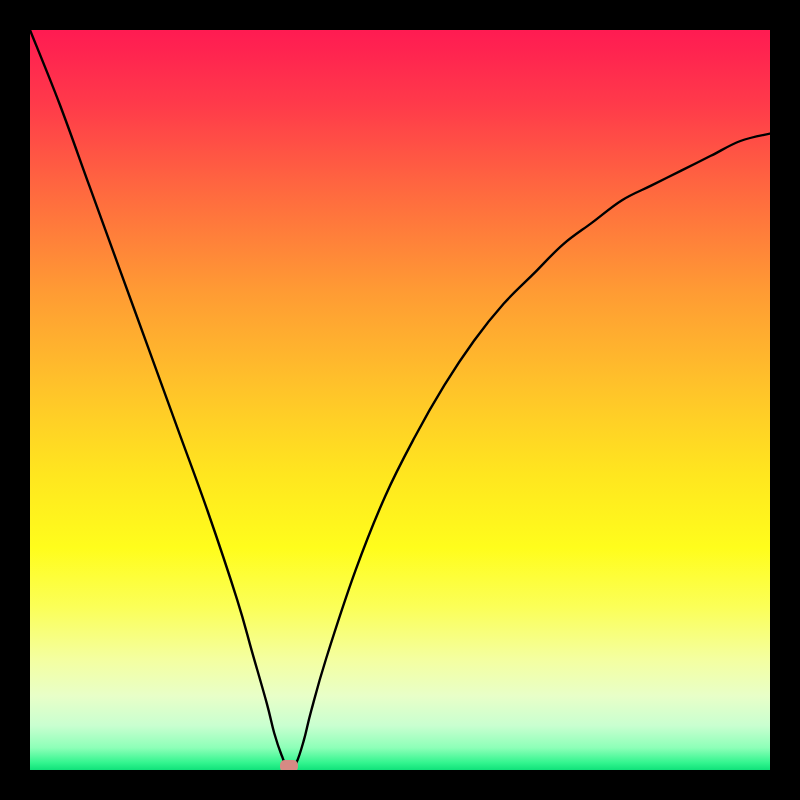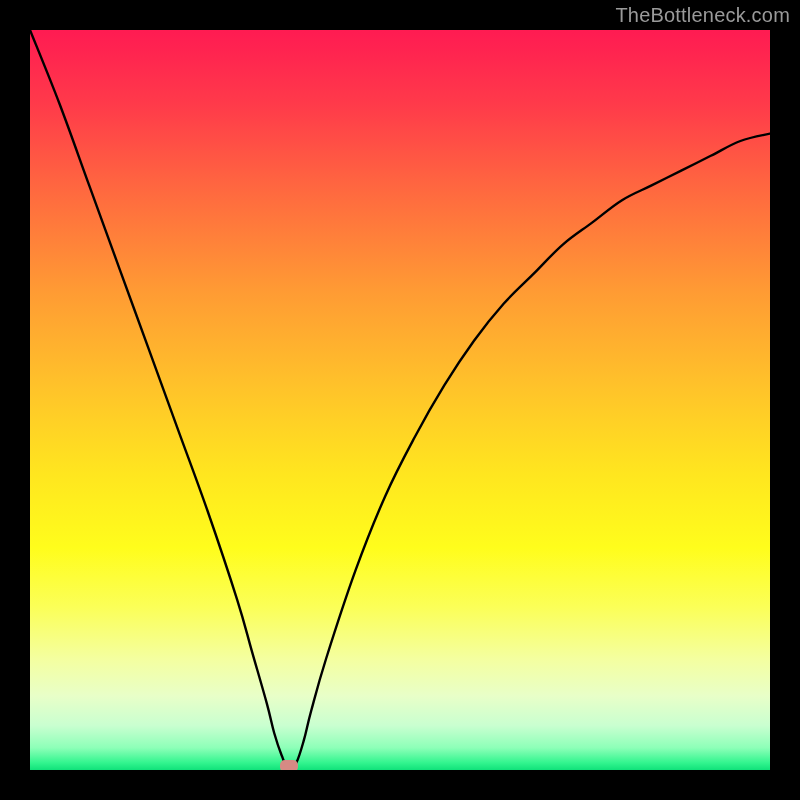--- a/index.html
+++ b/index.html
@@ -68,21 +68,20 @@
     font-size: 20px;
     font-weight: 400;
     letter-spacing: 0.2px;
     user-select: none;
   }
 </style>
 </head>
 <body>
 
 <div class="frame">
-  <div class="watermark">TheBottleneck.com</div>
 
   <div class="plot">
     <div class="gradient"></div>
     <svg class="curve-svg" viewBox="0 0 740 740" preserveAspectRatio="none">
       <path id="curve-path" fill="none" stroke="#000" stroke-width="2.4" stroke-linejoin="round" stroke-linecap="round" d="M 0,0 C 5.328,13.32 18.944000000000003,46.028000000000006 29.6,74 C 40.256,101.972 48.544000000000004,126.09599999999999 59.2,155.39999999999998 C 69.856,184.70399999999998 78.14399999999999,207.49599999999995 88.8,236.79999999999995 C 99.456,266.104 107.744,288.8960000000001 118.4,318.20000000000005 C 129.056,347.504 137.344,370.296 148,399.59999999999997 C 158.656,428.90399999999994 166.944,450.36400000000003 177.6,481 C 188.256,511.63599999999997 199.20800000000003,544.492 207.20000000000002,569.8 C 215.192,595.108 216.672,602.952 222,621.6 C 227.328,640.248 232.804,658.7479999999999 236.8,673.4 C 240.79600000000002,688.052 241.536,693.6759999999999 244.20000000000002,703 C 246.86400000000003,712.3240000000001 248.93600000000004,718.5400000000001 251.60000000000002,725.2 C 254.264,731.86 256.336,738.668 259,740 C 261.664,741.332 263.736,737.928 266.4,732.6 C 269.06399999999996,727.272 271.136,719.7239999999999 273.8,710.4 C 276.464,701.076 277.204,695.452 281.2,680.8 C 285.19599999999997,666.1479999999999 288.008,654.308 296,629 C 303.992,603.692 314.944,569.504 325.6,540.2 C 336.25600000000003,510.8960000000001 344.544,490.176 355.2,466.2 C 365.856,442.224 374.144,426.98 384.8,407 C 395.456,387.02 403.744,372.51599999999996 414.40000000000003,355.2 C 425.05600000000004,337.884 433.344,325.452 444,310.8 C 454.656,296.148 462.944,285.788 473.6,273.8 C 484.25600000000003,261.812 492.54400000000004,254.856 503.20000000000005,244.2 C 513.856,233.54399999999998 522.144,223.92400000000004 532.8,214.60000000000002 C 543.4559999999999,205.276 551.7439999999999,200.392 562.4,192.39999999999998 C 573.056,184.40799999999996 581.3439999999999,176.85999999999993 592,170.19999999999993 C 602.6560000000001,163.53999999999994 610.944,160.72799999999998 621.6,155.39999999999998 C 632.2560000000001,150.07199999999997 640.544,145.92799999999988 651.2,140.5999999999999 C 661.8560000000001,135.27199999999993 670.1440000000001,131.12800000000004 680.8000000000001,125.80000000000007 C 691.456,120.47200000000008 699.744,114.99600000000001 710.4,111 C 721.0559999999999,107.00399999999999 734.672,104.93200000000002 740,103.60000000000002"></path>
     </svg>
     <div id="marker" class="marker" style="left: 259px; top: 736px; background: rgb(214, 138, 132);"></div>
   </div>
 </div>
 

